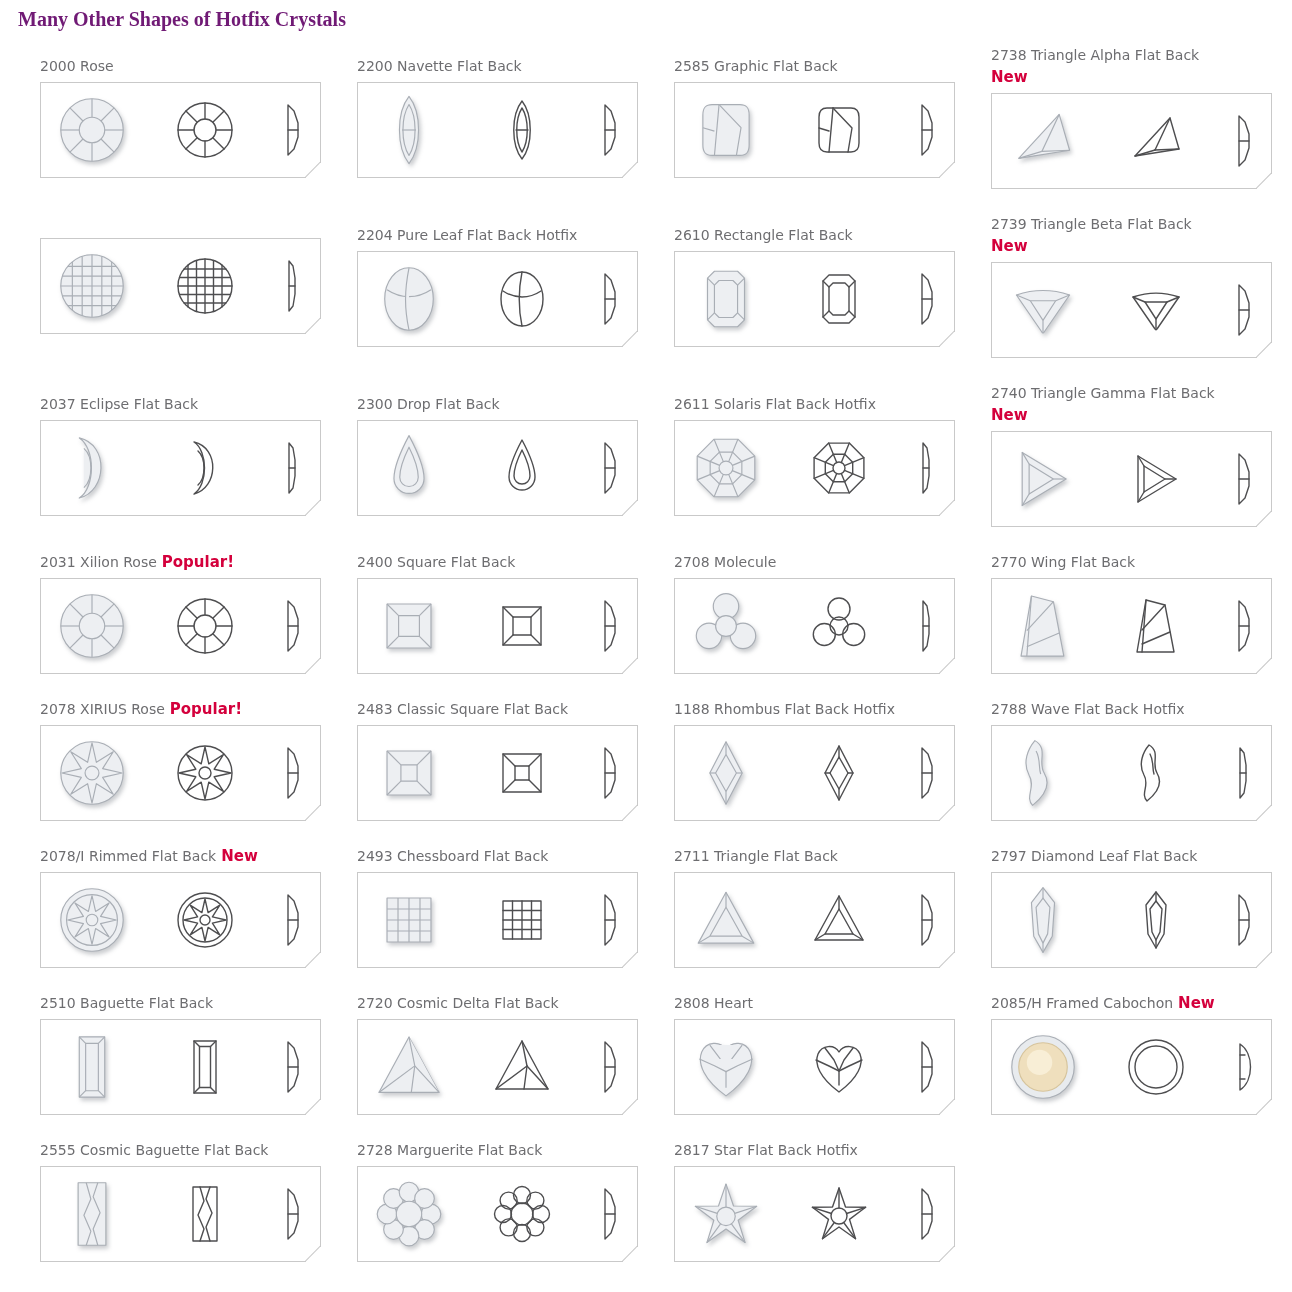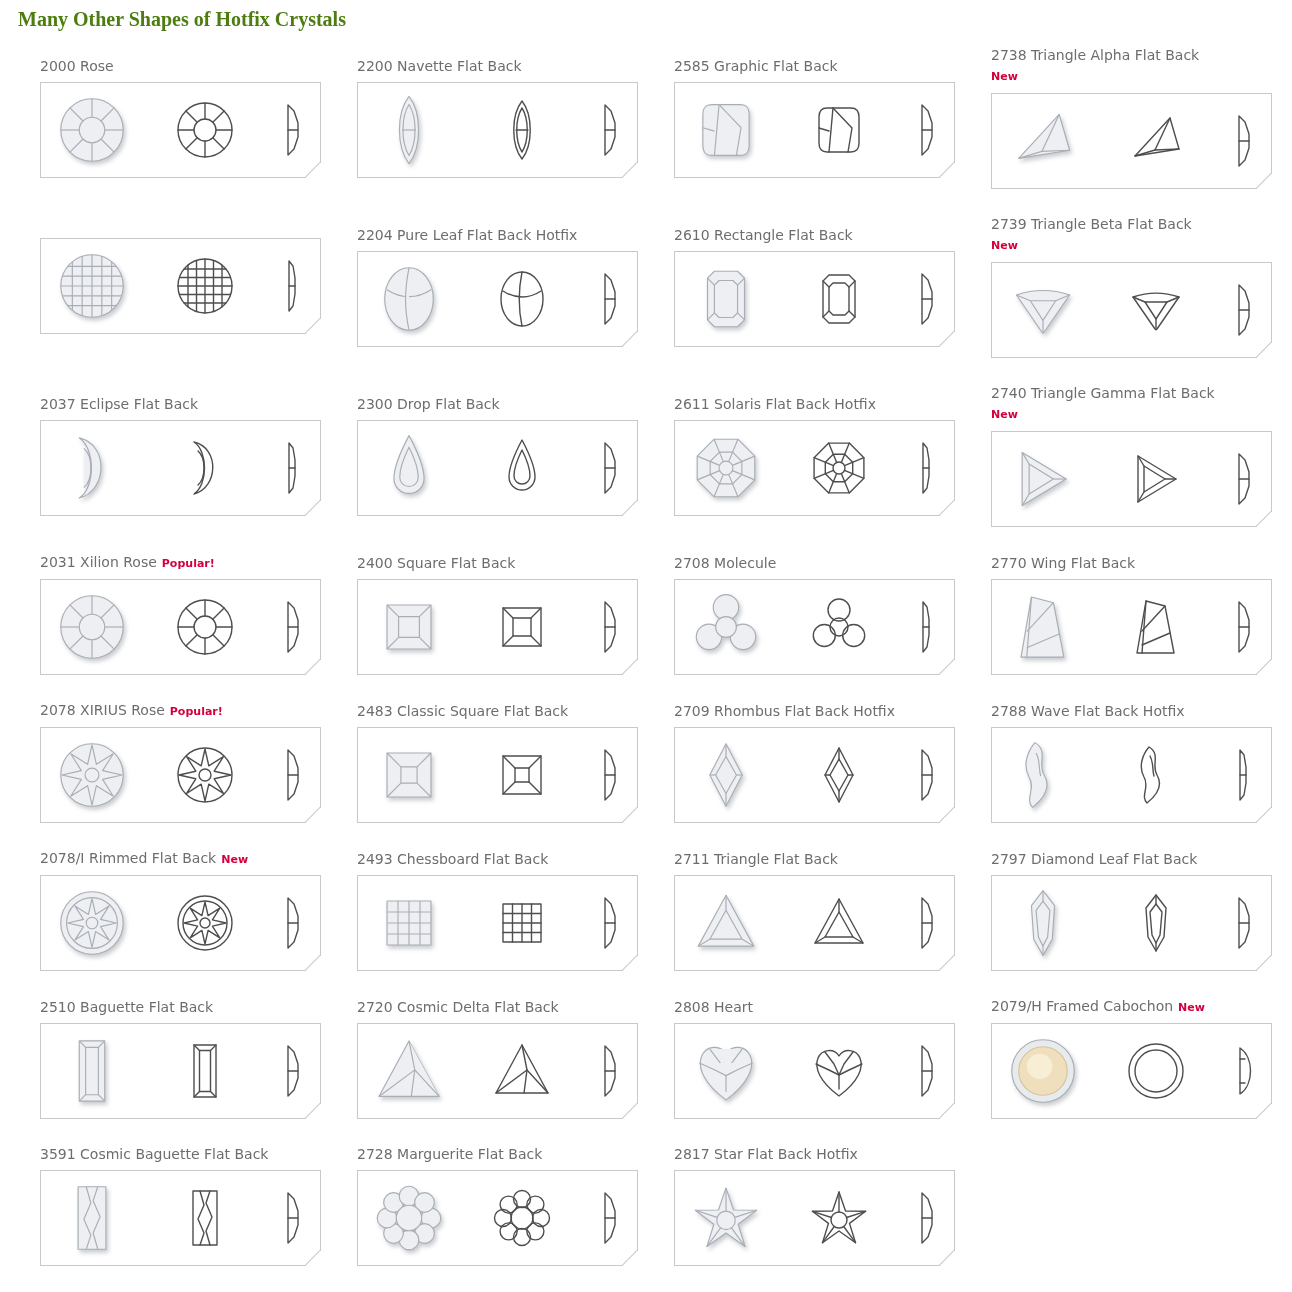--- a/index.html
+++ b/index.html
@@ -1,39 +1,39 @@
 <!DOCTYPE html>
 <html><head>
 <meta charset="utf-8">
 <style>
   html,body{margin:0;padding:0;background:#ffffff;width:1292px;height:1292px;overflow:hidden;}
   .page-title{
     font-family:"Liberation Serif",serif;
-    font-weight:bold;font-size:20px;color:#4d7c0f;
+    font-weight:bold;font-size:20px;color:#701a75;
     margin:8px 1px 0 18px;
   }
   .grid{
     display:grid;
     grid-template-columns:repeat(4,253px);
     column-gap:64px;
     row-gap:25px;
     align-items:center;
     padding-left:40px;
     margin-top:14px;
   }
   .cell{display:flex;flex-direction:column;}
   .label{
     font-family:"DejaVu Sans",sans-serif;
     font-size:14px;line-height:21px;color:#6d6d70;
     margin-bottom:5px;
   }
   .label.two-line{max-width:214px;}
   .badge{
     font-family:"DejaVu Sans",sans-serif;
-    font-weight:700;color:#d4003c;font-size:11px;
+    font-weight:700;color:#d4003c;font-size:15px;
   }
   .badge.inline{margin-left:5px;}
   .badge.below{display:block;line-height:22px;}
   .box{
     position:relative;
     width:251px;height:94px;
     border:1px solid #c9c9c9;background:#fff;
     display:flex;align-items:center;justify-content:space-between;
     padding:0 14px;box-sizing:content-box;
   }
@@ -589,21 +589,21 @@
         </span>
         <span class="img line">
           <svg width="26" height="64" viewBox="0 0 26 64" xmlns="http://www.w3.org/2000/svg">
             <path d="M8 7 L8 57 L14 51 L18 39 L18 25 L14 13 Z"></path>
             <line x1="8" y1="32" x2="18" y2="32"></line>
           </svg>
         </span>
       </div>
     </div>
     <div class="cell">
-      <div class="label"><span>2709 Rhombus Flat Back Hotfix</span></div>
+      <div class="label"><span>1188 Rhombus Flat Back Hotfix</span></div>
       <div class="box">
         <span class="img photo">
           <svg width="74" height="74" viewBox="0 0 64 64" xmlns="http://www.w3.org/2000/svg">
             <polygon points="32,5 46,32 32,59 18,32"></polygon>
             <polygon points="32,16 41,32 32,48 23,32"></polygon>
             <line x1="32" y1="5" x2="32" y2="16"></line>
             <line x1="46" y1="32" x2="41" y2="32"></line>
             <line x1="32" y1="59" x2="32" y2="48"></line>
             <line x1="18" y1="32" x2="23" y2="32"></line>
           </svg>
@@ -844,21 +844,21 @@
         </span>
         <span class="img line">
           <svg width="26" height="64" viewBox="0 0 26 64" xmlns="http://www.w3.org/2000/svg">
             <path d="M8 7 L8 57 L14 51 L18 39 L18 25 L14 13 Z"></path>
             <line x1="8" y1="32" x2="18" y2="32"></line>
           </svg>
         </span>
       </div>
     </div>
     <div class="cell">
-      <div class="label"><span>2079/H Framed Cabochon</span><span class="badge inline">New</span></div>
+      <div class="label"><span>2085/H Framed Cabochon</span><span class="badge inline">New</span></div>
       <div class="box">
         <span class="img photo">
           <svg width="74" height="74" viewBox="0 0 64 64" xmlns="http://www.w3.org/2000/svg">
             <circle cx="32" cy="32" r="27" style="fill:#e8ebee;stroke:#a9aeb5"></circle>
             <circle cx="32" cy="32" r="21" style="fill:#efdfbd;stroke:#d6c49c"></circle>
             <circle cx="29" cy="28" r="11" style="fill:#f8eed6;stroke:none"></circle>
           </svg>
         </span>
         <span class="img line">
           <svg width="64" height="64" viewBox="0 0 64 64" xmlns="http://www.w3.org/2000/svg">
@@ -869,21 +869,21 @@
         <span class="img line">
           <svg width="26" height="64" viewBox="0 0 26 64" xmlns="http://www.w3.org/2000/svg">
             <path d="M9 9 L9 55 C23 46 23 18 9 9 Z"></path>
             <line x1="9" y1="20" x2="14" y2="20"></line>
             <line x1="9" y1="44" x2="14" y2="44"></line>
           </svg>
         </span>
       </div>
     </div>
     <div class="cell">
-      <div class="label"><span>3591 Cosmic Baguette Flat Back</span></div>
+      <div class="label"><span>2555 Cosmic Baguette Flat Back</span></div>
       <div class="box">
         <span class="img photo">
           <svg width="74" height="74" viewBox="0 0 64 64" xmlns="http://www.w3.org/2000/svg">
             <rect x="20" y="5" width="24" height="54"></rect>
             <path d="M27 5 L31 19 L25 33 L31 47 L27 59"></path>
             <path d="M37 5 L33 17 L39 31 L33 45 L37 59"></path>
           </svg>
         </span>
         <span class="img line">
           <svg width="64" height="64" viewBox="0 0 64 64" xmlns="http://www.w3.org/2000/svg">

